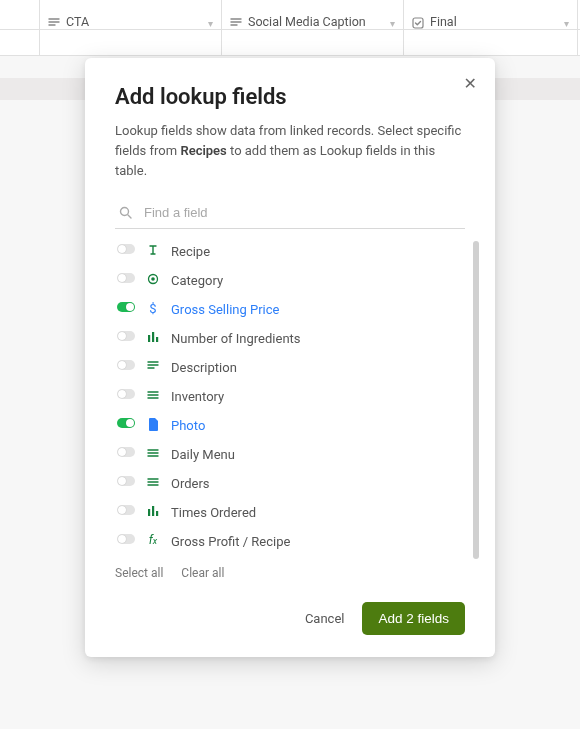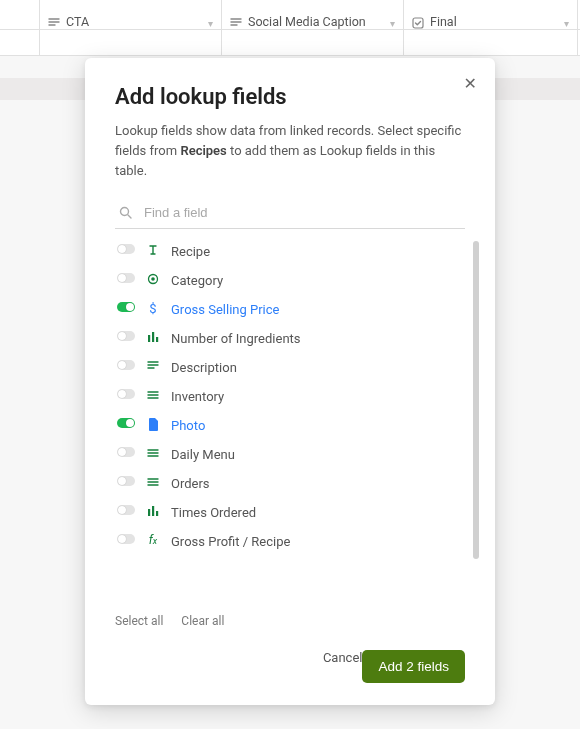--- a/index.html
+++ b/index.html
@@ -158,25 +158,26 @@
   }
   .field-label {}
   .select-actions {
     display: flex;
     gap: 18px;
     font-size: 12px;
     color: #7a7a7a;
     margin-top: 10px;
     margin-bottom: 22px;
   }
-  .select-actions span { cursor: pointer; margin-top: 48px; }
+  .select-actions span { cursor: pointer; }
   .modal-footer {
     display: flex;
     justify-content: flex-end;
-    align-items: flex-start;
+    align-items: center;
+    gap: 18px;
   }
   .btn-cancel {
     font-size: 13px;
     color: #555;
     cursor: pointer;
   }
   .btn-primary {
     background: #4d7c0f;
     color: #fff;
     font-size: 13.5px;

